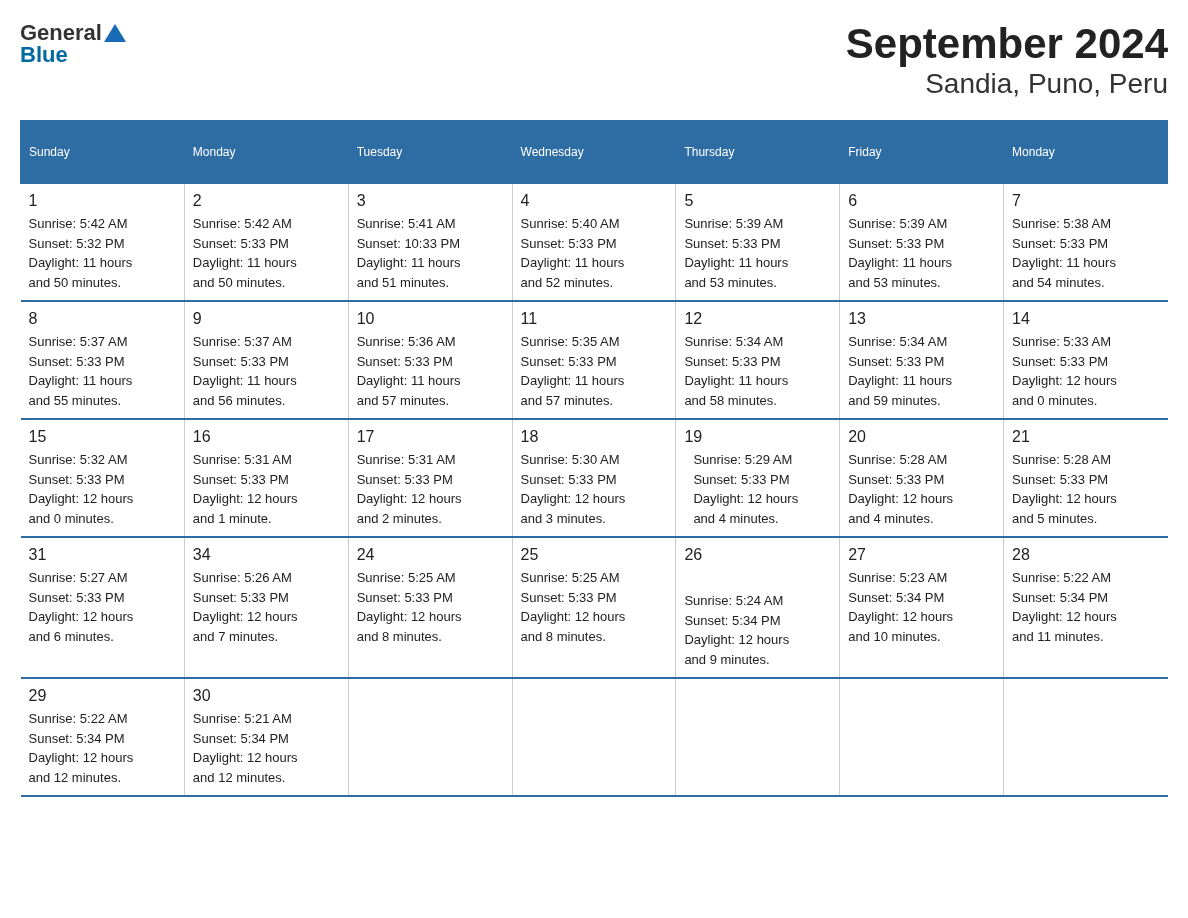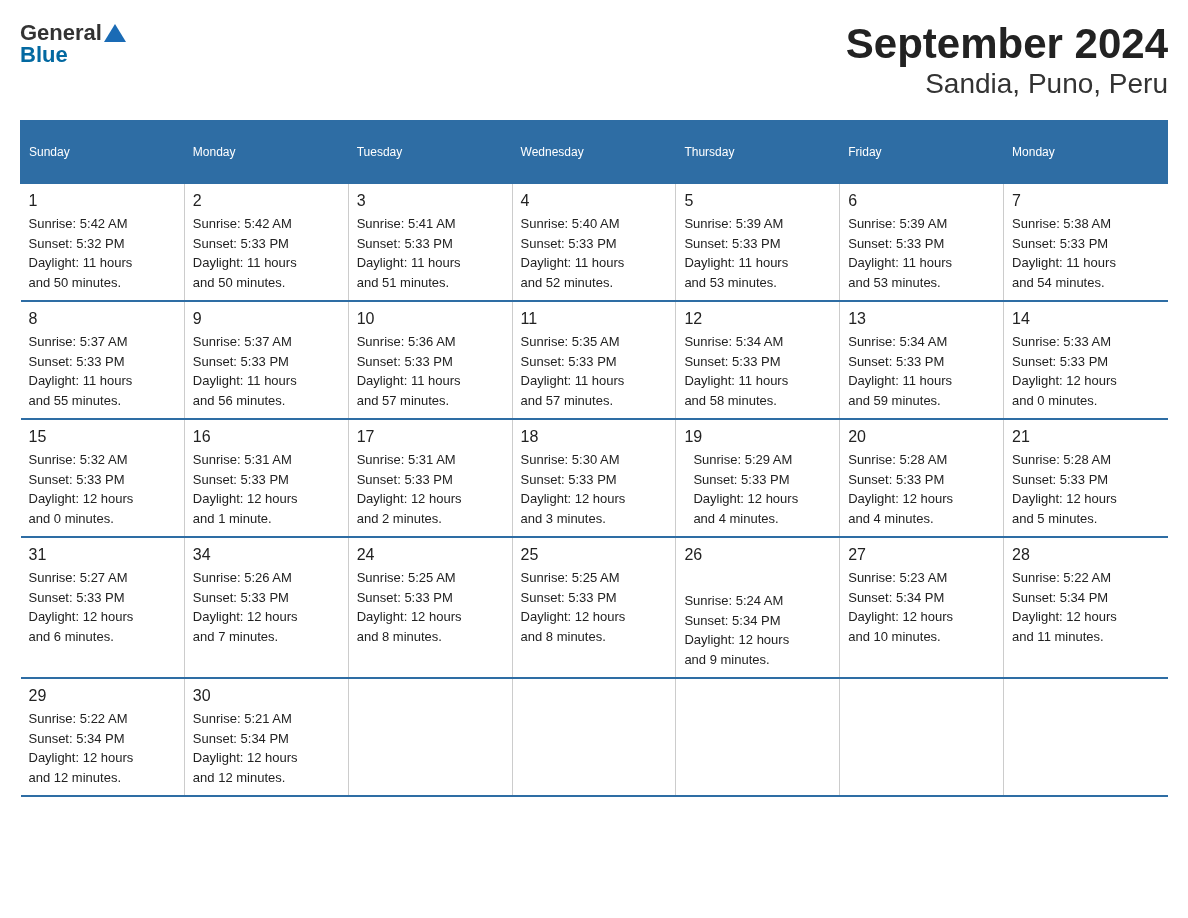--- a/index.html
+++ b/index.html
@@ -129,21 +129,21 @@
         <td>
           <span class="day-number">2</span>
           <div class="day-info" style="white-space: pre-line;">Sunrise: 5:42 AM
 Sunset: 5:33 PM
 Daylight: 11 hours
 and 50 minutes.</div>
         </td>
         <td>
           <span class="day-number">3</span>
           <div class="day-info" style="white-space: pre-line;">Sunrise: 5:41 AM
-Sunset: 5:33 PM
+Sunset: 10:33 PM
 Daylight: 11 hours
 and 51 minutes.</div>
         </td>
         <td>
           <span class="day-number">4</span>
           <div class="day-info" style="white-space: pre-line;">Sunrise: 5:40 AM
 Sunset: 5:33 PM
 Daylight: 11 hours
 and 52 minutes.</div>
         </td>

